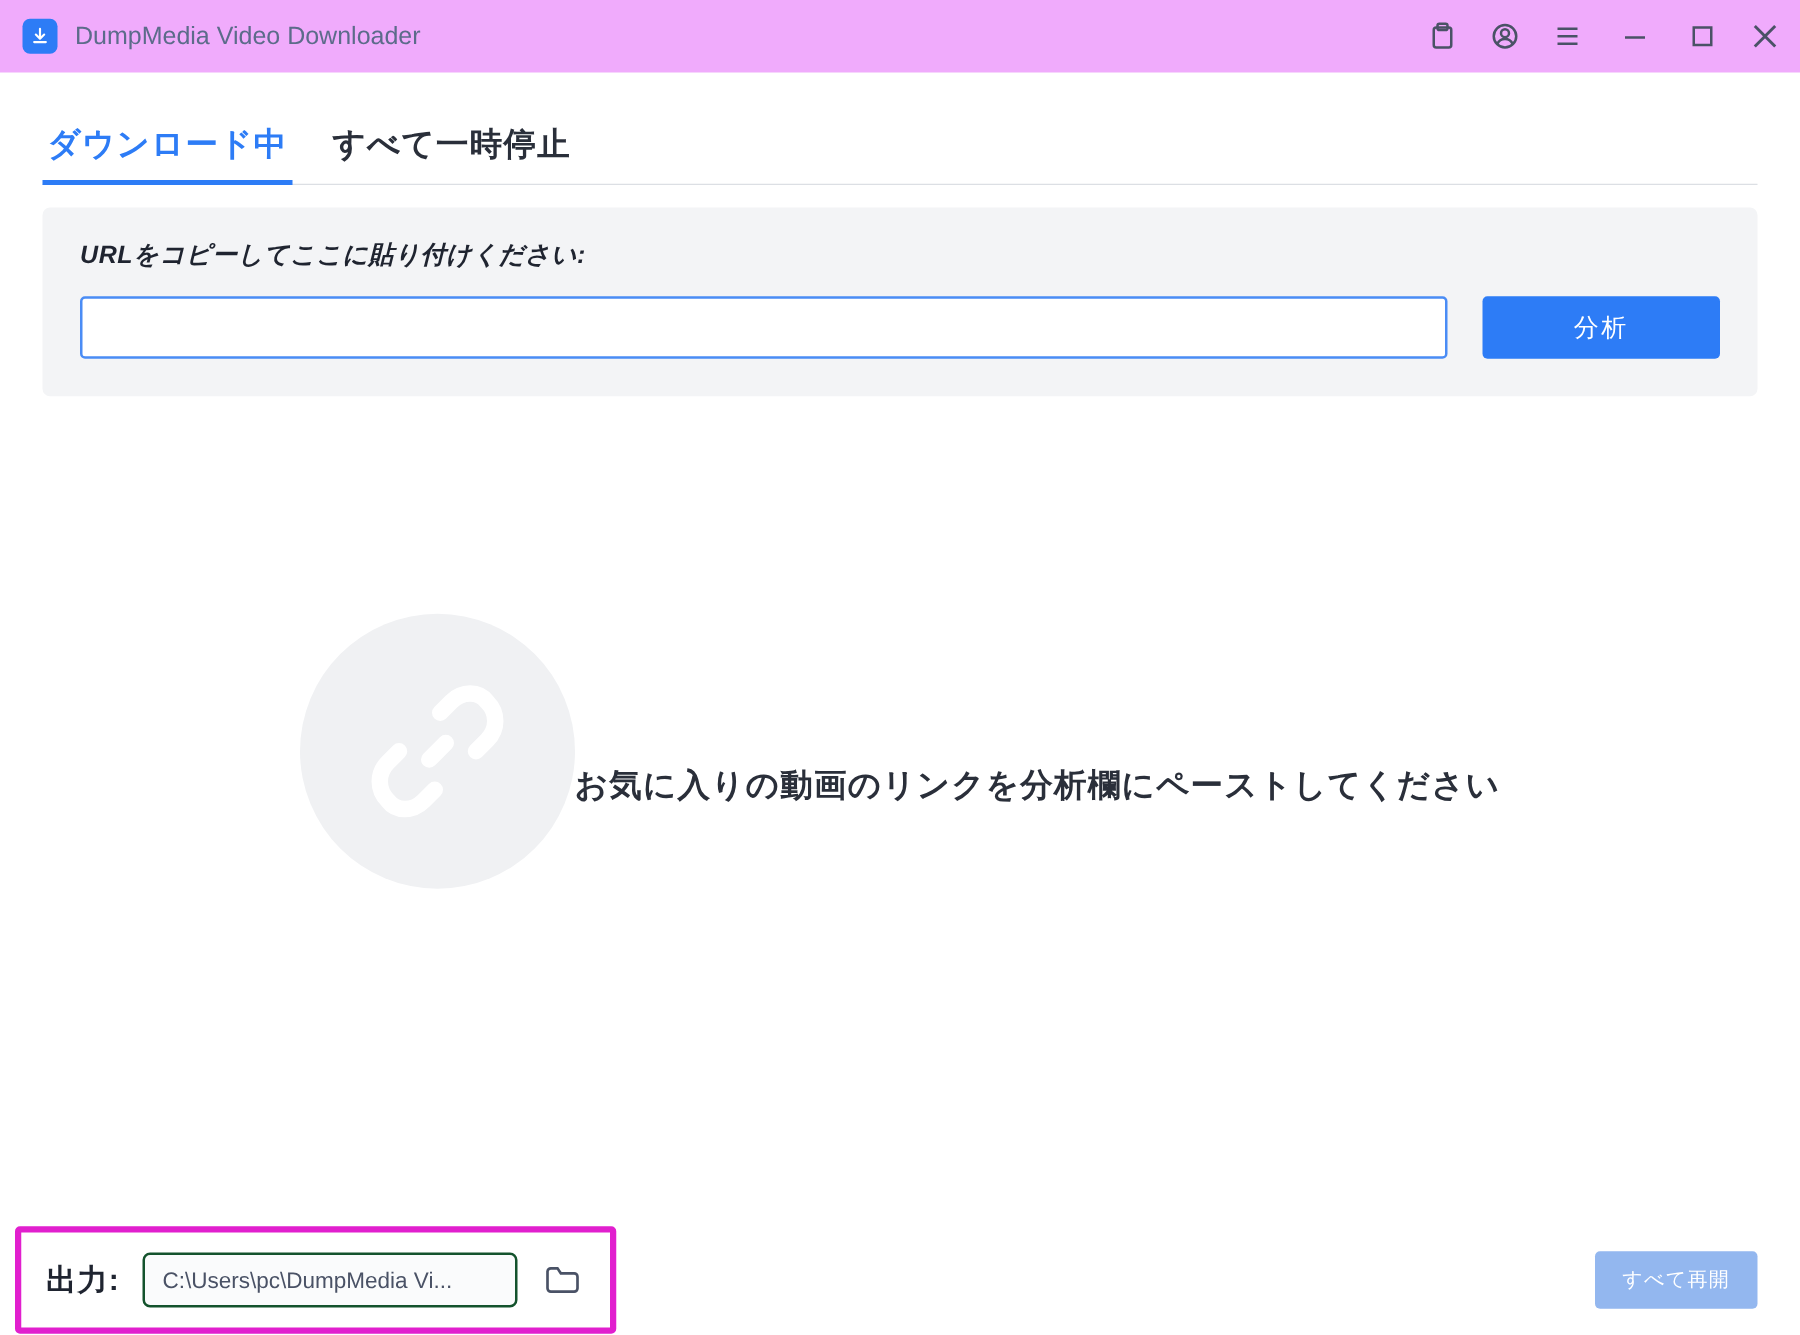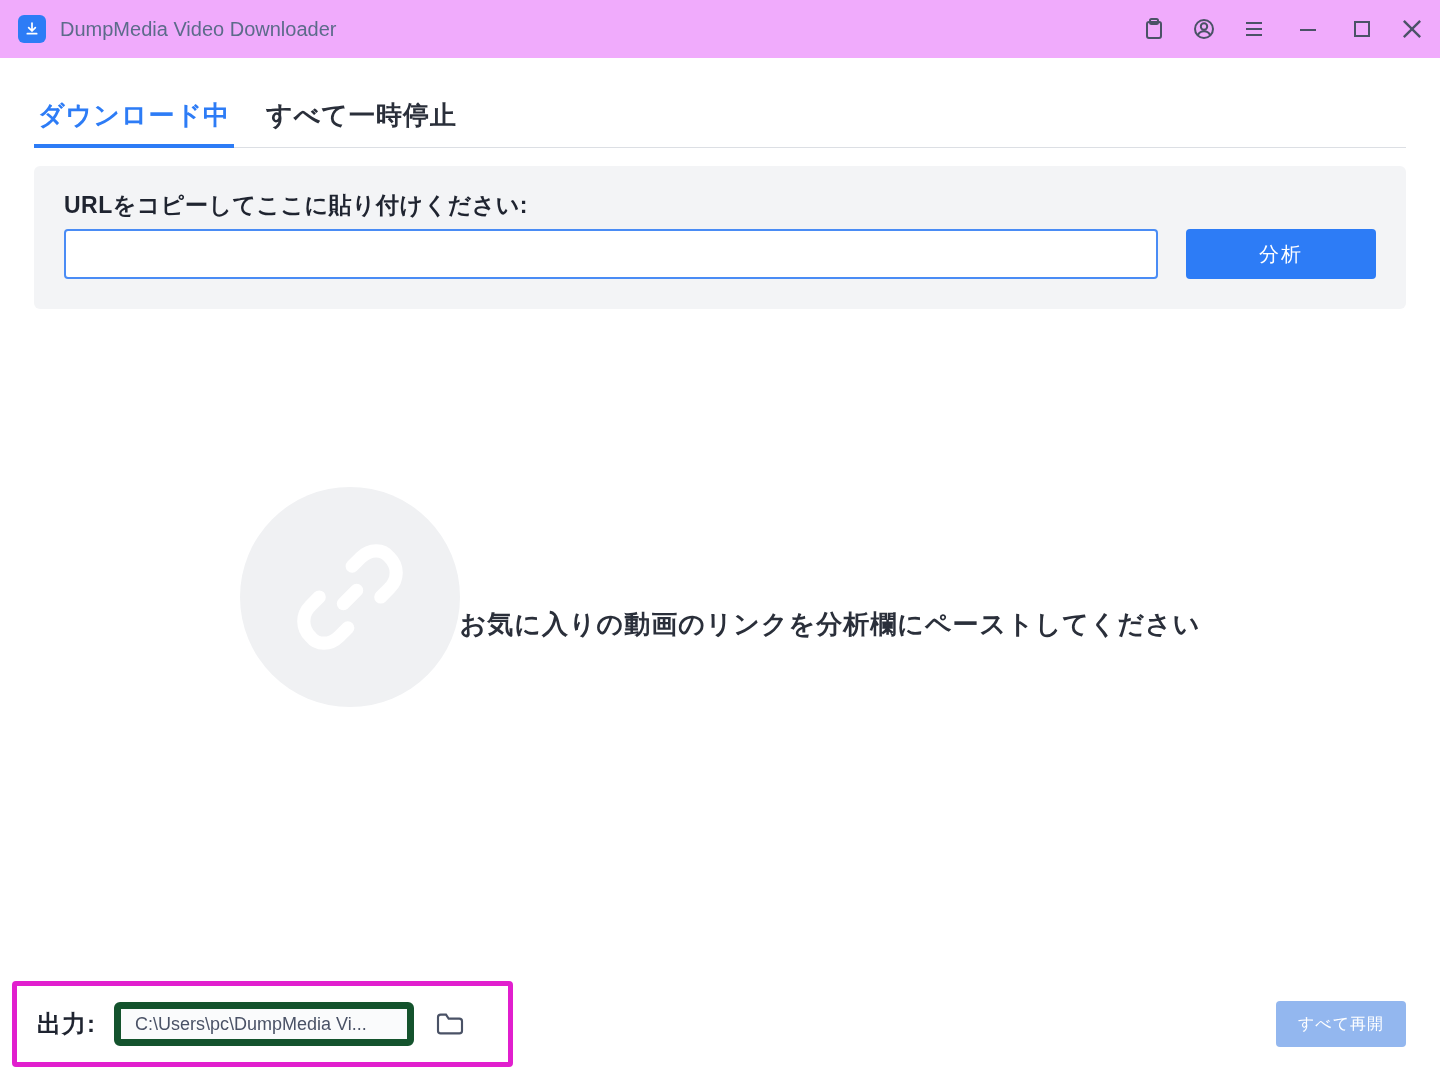--- a/index.html
+++ b/index.html
@@ -91,25 +91,26 @@
   }
 
   
   .url-panel {
     margin-top: 18px;
     background: #f3f4f6;
     border-radius: 6px;
     padding: 24px 30px 30px 30px;
   }
   .url-label {
-    font-size: 23px;
+    font-size: 20px;
     font-weight: 600;
     color: #1f2430;
-    margin-bottom: 8px;
+    margin-bottom: 20px;
     letter-spacing: 0.5px;
+    font-style: italic;
   }
   .url-row {
     display: flex;
     gap: 28px;
     align-items: center;
   }
   .url-input {
     flex: 1;
     height: 50px;
     border: 2px solid #4a8cf5;
@@ -163,34 +164,34 @@
     height: 88px;
     display: flex;
     align-items: center;
     padding: 0 34px 0 12px;
     position: relative;
   }
   .output-group {
     display: flex;
     align-items: center;
     border: 5px solid #e11fce;
-    padding: 16px 36px 16px 20px;
+    padding: 16px 16px 16px 20px;
     border-radius: 4px;
   }
   .output-label {
     font-size: 24px;
     font-weight: 700;
     color: #1f2430;
     margin-right: 18px;
     letter-spacing: 1px;
   }
   .output-path {
     width: 300px;
     height: 44px;
-    border: 7px solid #14532d;
+    border: 2px solid #14532d;
     border-radius: 6px;
     background: #fafbfc;
     padding: 0 14px;
     font-size: 18px;
     color: #4a5266;
     display: flex;
     align-items: center;
     white-space: nowrap;
     overflow: hidden;
     text-overflow: ellipsis;

